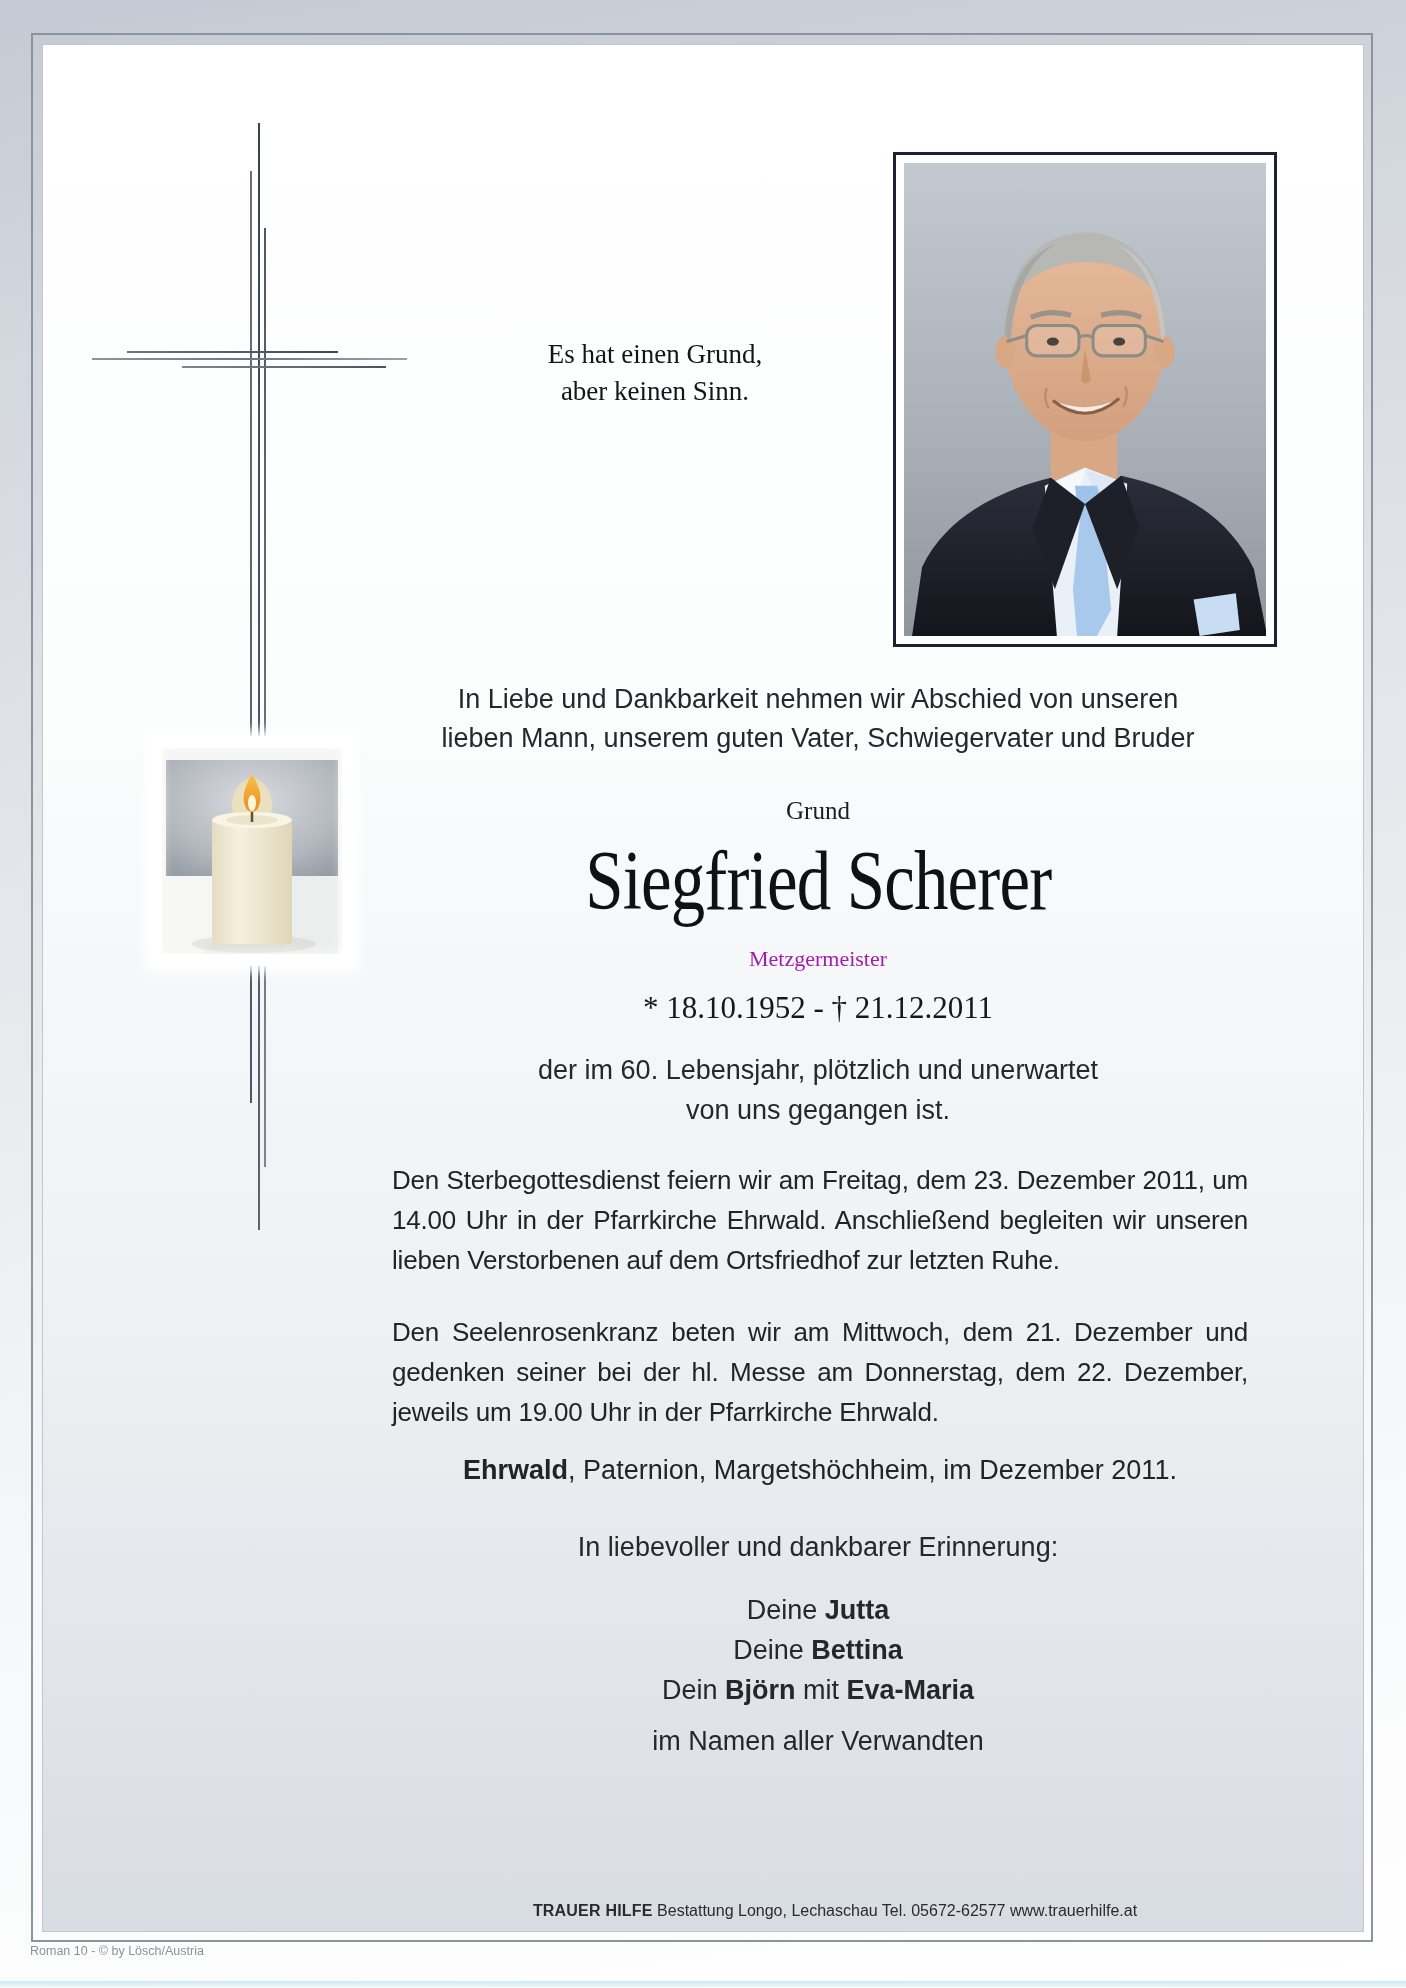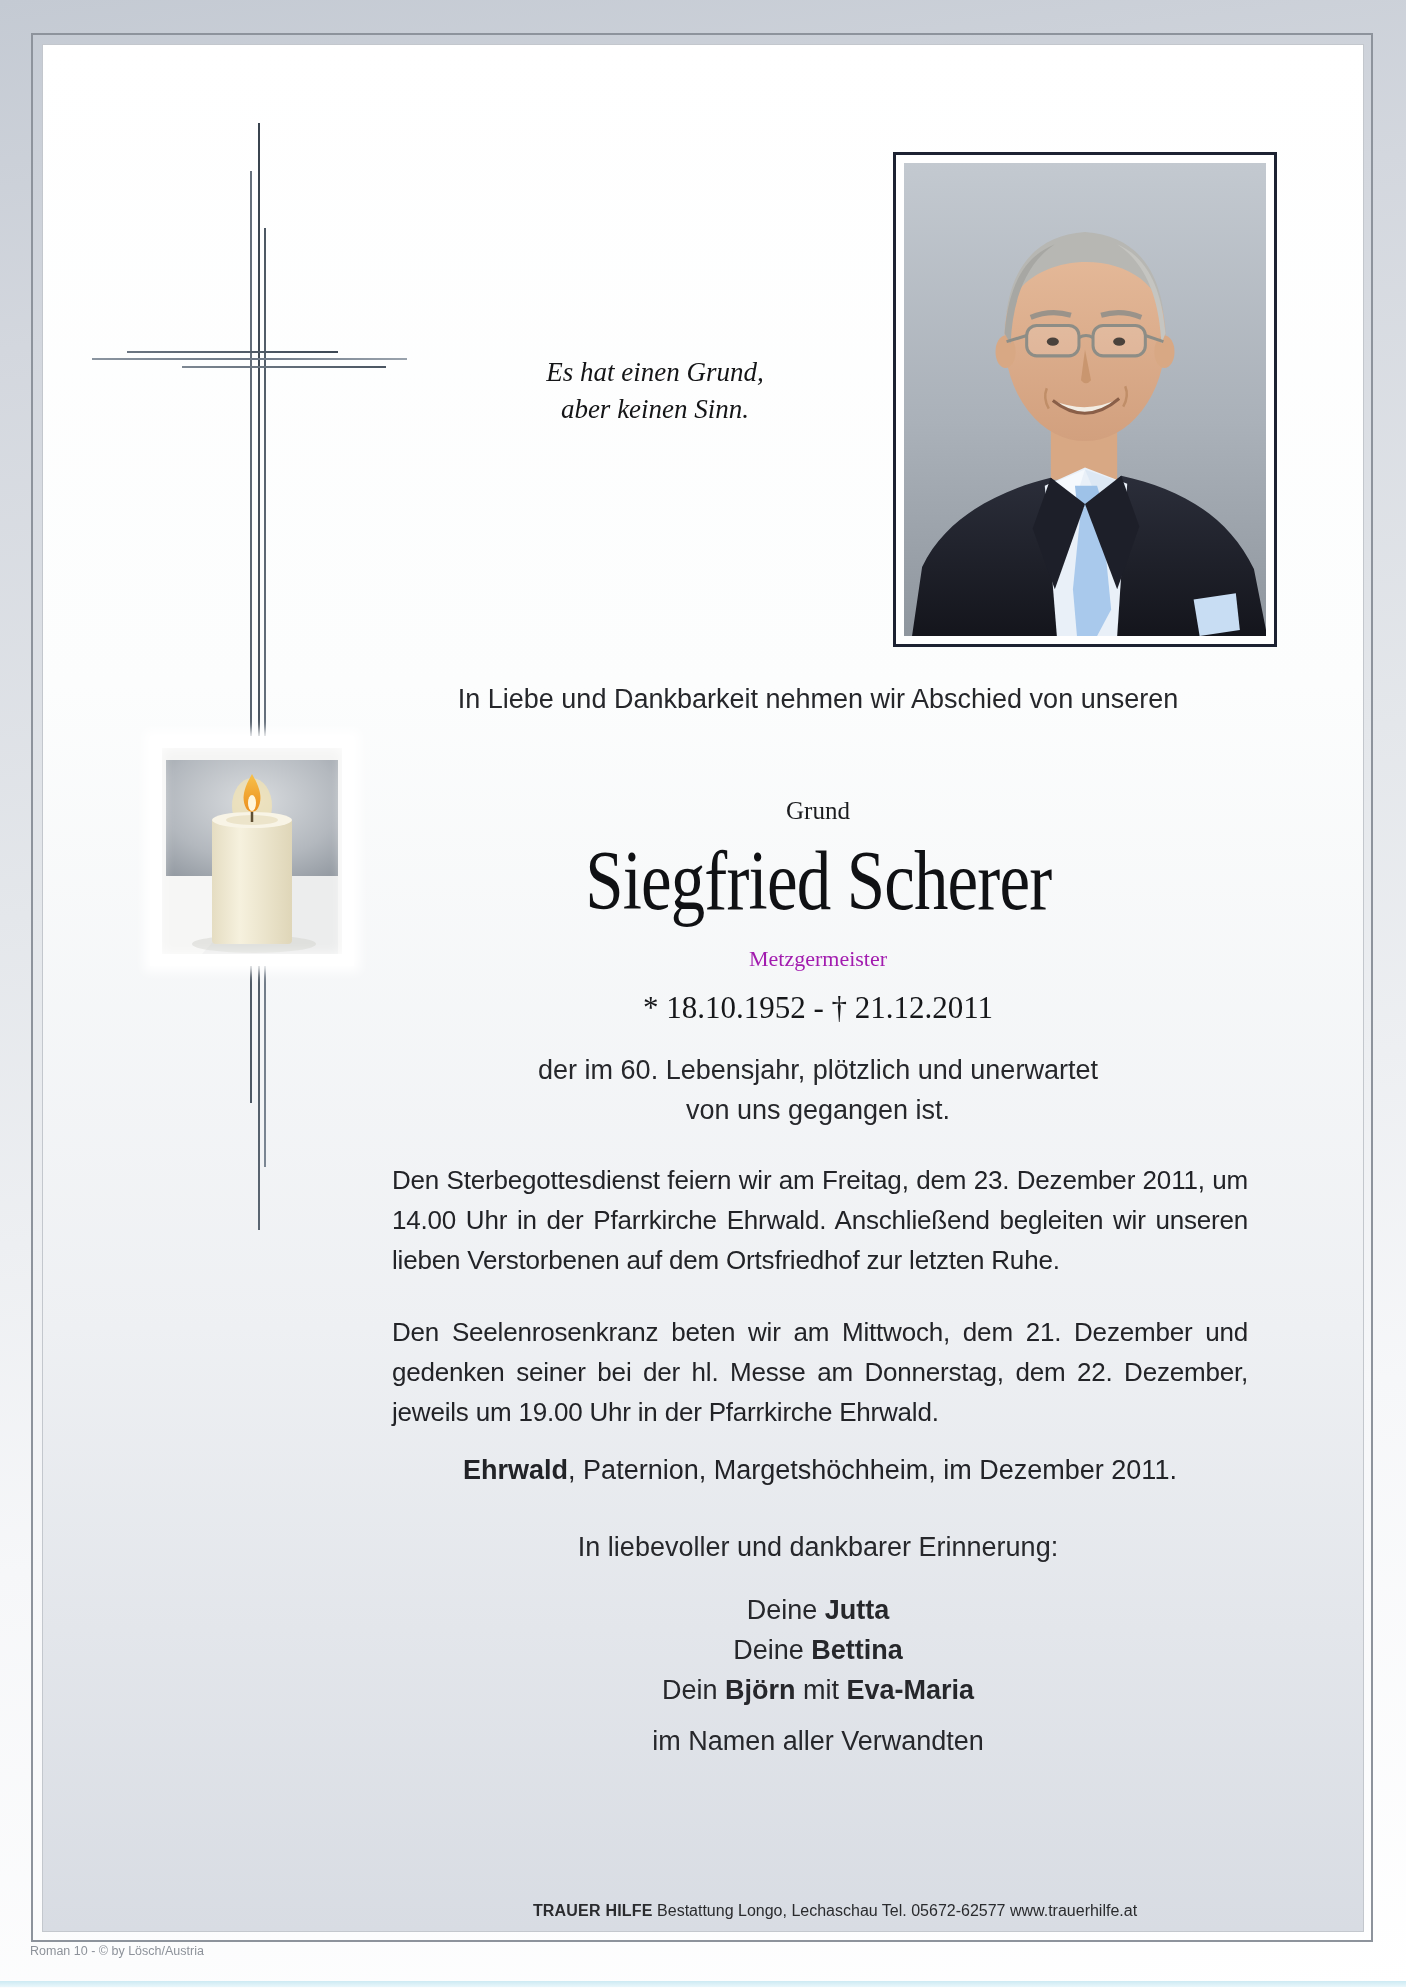--- a/index.html
+++ b/index.html
@@ -44,23 +44,23 @@
   .candle-fuzz{position:absolute;inset:0;box-shadow:inset 0 0 14px 10px #ffffff;pointer-events:none;}
   
   .photo-frame{
     position:absolute;left:893px;top:152px;width:384px;height:495px;
     box-sizing:border-box;border:3px solid #1d2232;background:#ffffff;padding:8px;
   }
   .photo-frame svg{display:block;width:100%;height:100%;}
   
   .tb{position:absolute;color:#1f2023;}
   .serif{font-family:"Liberation Serif","DejaVu Serif",serif;}
-  .quote{left:380px;top:354px;width:550px;text-align:center;
+  .quote{left:380px;top:336px;width:550px;text-align:center;
     font-family:"Liberation Serif","DejaVu Serif",serif;
-    font-style:italic;font-size:27px;line-height:37px;color:#141517;}
+    font-size:27px;line-height:37px;color:#141517;}
   .intro{left:390px;top:680px;width:856px;text-align:center;font-size:27px;line-height:39px;color:#26272b;}
   .salutation{left:390px;top:797px;width:856px;text-align:center;font-size:25px;color:#1b1c1f;}
   .name{left:390px;top:832px;width:856px;text-align:center;font-size:84px;white-space:nowrap;color:#101114;}
   .name .condense{display:inline-block;transform:scaleX(0.82);transform-origin:50% 50%;letter-spacing:-1px;}
   .profession{left:390px;top:946px;width:856px;text-align:center;font-size:22px;color:#a21caf;}
   .dates{left:390px;top:990px;width:856px;text-align:center;font-size:31px;color:#16171a;}
   .death-note{left:390px;top:1050px;width:856px;text-align:center;font-size:27px;line-height:40px;color:#26272b;}
   .para{left:392px;width:856px;text-align:justify;font-size:26px;line-height:40px;color:#222327;letter-spacing:-0.2px;}
   .para1{top:1160px;}
   .para2{top:1312px;}
@@ -153,20 +153,21 @@
       <path d="M180,184 L176,214 Q181,220 186,214 Z" fill="#c9966f"></path>
 
       <path d="M148,234 Q181,260 214,232 Q182,248 148,234 Z" fill="#f2ece2"></path>
       <path d="M148,234 Q181,260 214,232" stroke="#8a5f48" stroke-width="3" fill="none"></path>
       <path d="M142,222 Q138,232 144,242 M220,220 Q224,230 218,240" stroke="#c08e68" stroke-width="2.5" fill="none"></path>
     </svg>
   </div>
 
   <div class="tb intro">
     <div>In Liebe und Dankbarkeit nehmen wir Abschied von unseren</div>
+    <div>lieben Mann, unserem guten Vater, Schwiegervater und Bruder</div>
   </div>
 
   <div class="candle-wrap">
     <svg width="180" height="206" viewBox="0 0 180 206">
       <defs>
         <radialGradient id="backG" cx="0.5" cy="0.35" r="0.85">
           <stop offset="0" stop-color="#d9dcdf"></stop>
             <stop offset="0.6" stop-color="#b3b8be"></stop>
             <stop offset="1" stop-color="#8e959d"></stop>
         </radialGradient>

